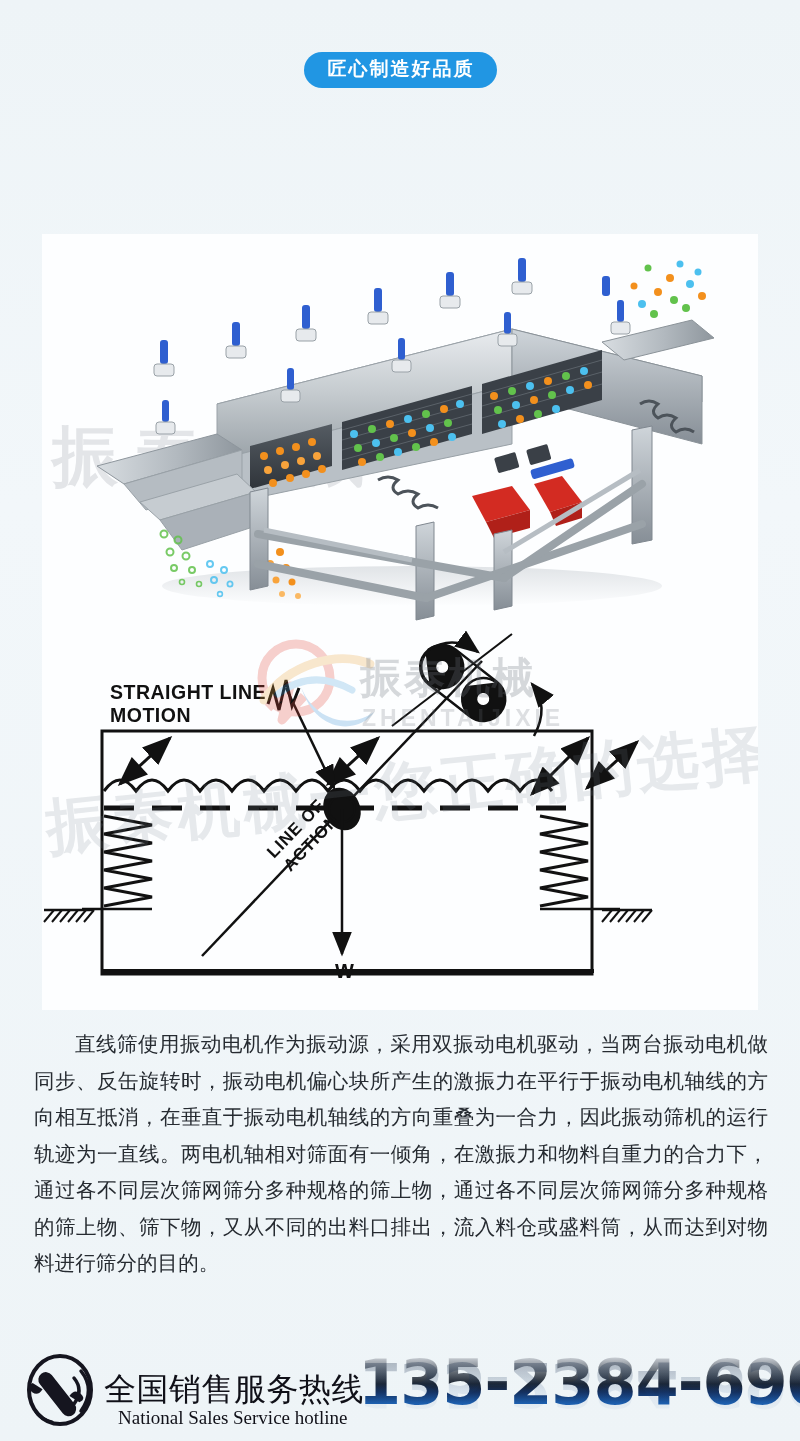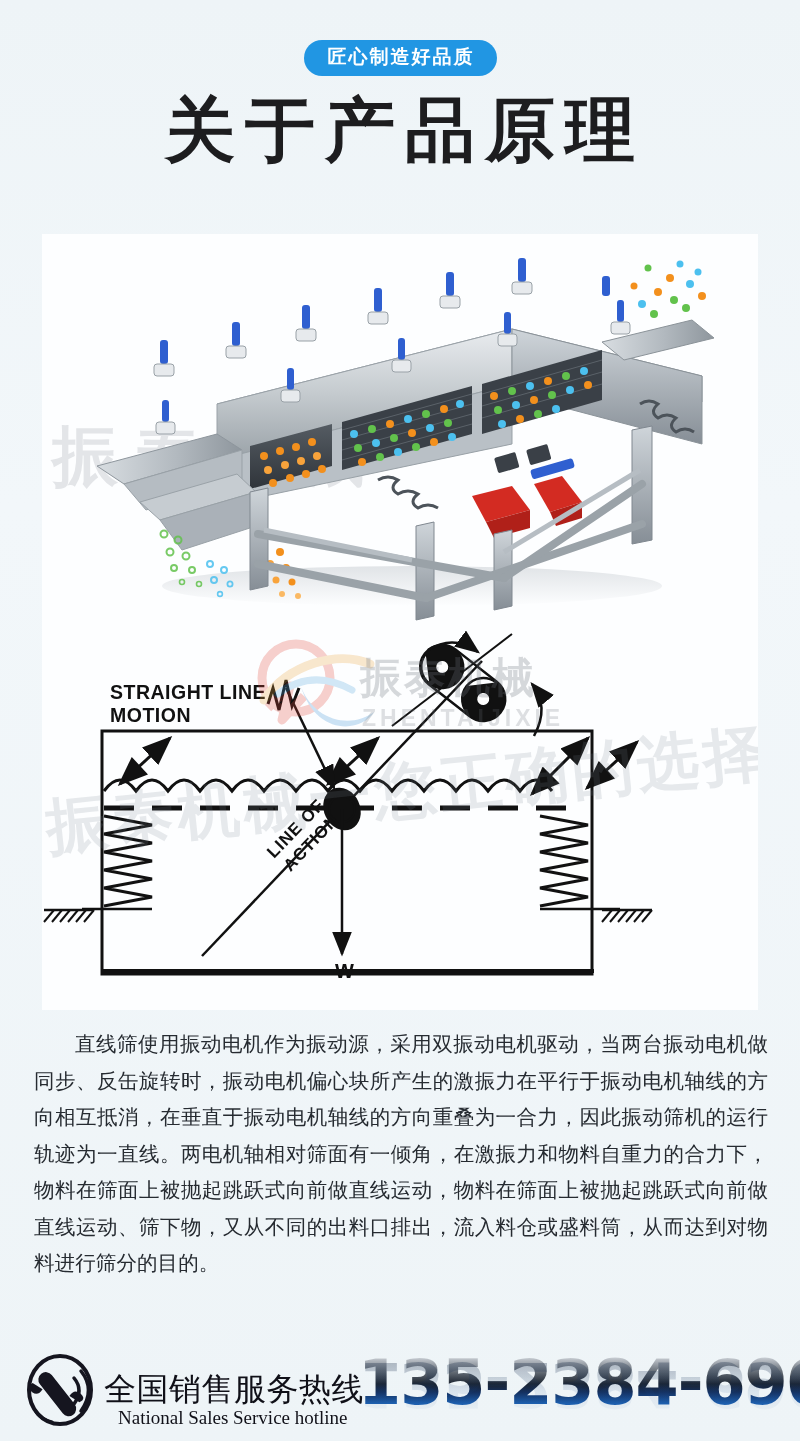--- a/index.html
+++ b/index.html
@@ -24,21 +24,21 @@
 
   
   .header {
     position: absolute;
     top: 0; left: 0; right: 0;
     height: 250px;
     text-align: center;
   }
   .badge {
     display: inline-block;
-    margin-top: 40px;
+    margin-top: 52px;
     background: #2196e3;
     color: #ffffff;
     font-size: 19px;
     font-weight: bold;
     letter-spacing: 2px;
     padding: 6px 22px 8px 24px;
     border-radius: 22px;
     line-height: 1.15;
     font-family: "DejaVu Sans", "Liberation Sans", sans-serif;
   }
@@ -220,21 +220,20 @@
     background: transparent;
   }
 </style>
 </head>
 <body>
 
 <div class="page">
 
   <div class="header">
     <div class="badge">匠心制造好品质</div>
-    <div class="page-title">关于产品原理</div>
   </div>
 
   <div class="content-panel">
 
     <div class="photo-block">
       <div class="photo-wm">振泰机械</div>
       <svg class="machine-svg" width="716" height="392" viewBox="0 0 716 392">
         <defs>
           <linearGradient id="steelA" x1="0" y1="0" x2="0" y2="1">
             <stop offset="0%" stop-color="#e9ecef"></stop>
@@ -582,21 +581,21 @@
           <path d="M26,74 L48,52 L40,86 L62,62" fill="none" stroke="#e0483a" stroke-width="9" stroke-linejoin="round"></path>
           <path d="M58,50 C70,86 108,96 132,78 C120,98 74,104 58,50 z" fill="#3b8fd4"></path>
           <path d="M36,60 q34,-26 74,-4" fill="none" stroke="#4fa3db" stroke-width="7" stroke-linecap="round"></path>
         </g>
         <text x="118" y="58" font-family="DejaVu Sans, sans-serif" font-size="42" font-weight="bold" fill="#6d747c" opacity="0.32" letter-spacing="2">振泰机械</text>
         <text x="120" y="92" font-family="Liberation Sans, sans-serif" font-size="23" font-weight="bold" fill="#6d747c" opacity="0.26" letter-spacing="4">ZHENTAIJIXIE</text>
       </svg>
     </div>
   </div>
 
-  <div class="body-copy">直线筛使用振动电机作为振动源，采用双振动电机驱动，当两台振动电机做同步、反缶旋转时，振动电机偏心块所产生的激振力在平行于振动电机轴线的方向相互抵消，在垂直于振动电机轴线的方向重叠为一合力，因此振动筛机的运行轨迹为一直线。两电机轴相对筛面有一倾角，在激振力和物料自重力的合力下，物料在筛面上被抛起跳跃式向前做直线运动，物料在筛面上被抛起跳跃式向前做直线运动、筛下物，又从不同的出料口排出，流入料仓或盛料筒，从而达到对物料进行筛分的目的。</div>
+  <div class="body-copy">直线筛使用振动电机作为振动源，采用双振动电机驱动，当两台振动电机做同步、反缶旋转时，振动电机偏心块所产生的激振力在平行于振动电机轴线的方向相互抵消，在垂直于振动电机轴线的方向重叠为一合力，因此振动筛机的运行轨迹为一直线。两电机轴相对筛面有一倾角，在激振力和物料自重力的合力下，通过各不同层次筛网筛分多种规格的筛上物，通过各不同层次筛网筛分多种规格的筛上物、筛下物，又从不同的出料口排出，流入料仓或盛料筒，从而达到对物料进行筛分的目的。</div>
 
   <div class="footer">
     <div class="footer-divider"></div>
 
     <svg class="phone-icon" viewBox="0 0 78 84">
       <ellipse cx="38" cy="40" rx="31" ry="34" fill="none" stroke="#15151f" stroke-width="4"></ellipse>
       <g transform="rotate(-38 38 42)">
         <rect x="27" y="16" width="15" height="52" rx="7.5" fill="#15151f"></rect>
         <path d="M22,18 q-8,-2 -6,7 q2,7 10,4 z" fill="#15151f"></path>
         <path d="M47,62 q8,2 6,-7 q-2,-7 -10,-4 z" fill="#15151f"></path>

